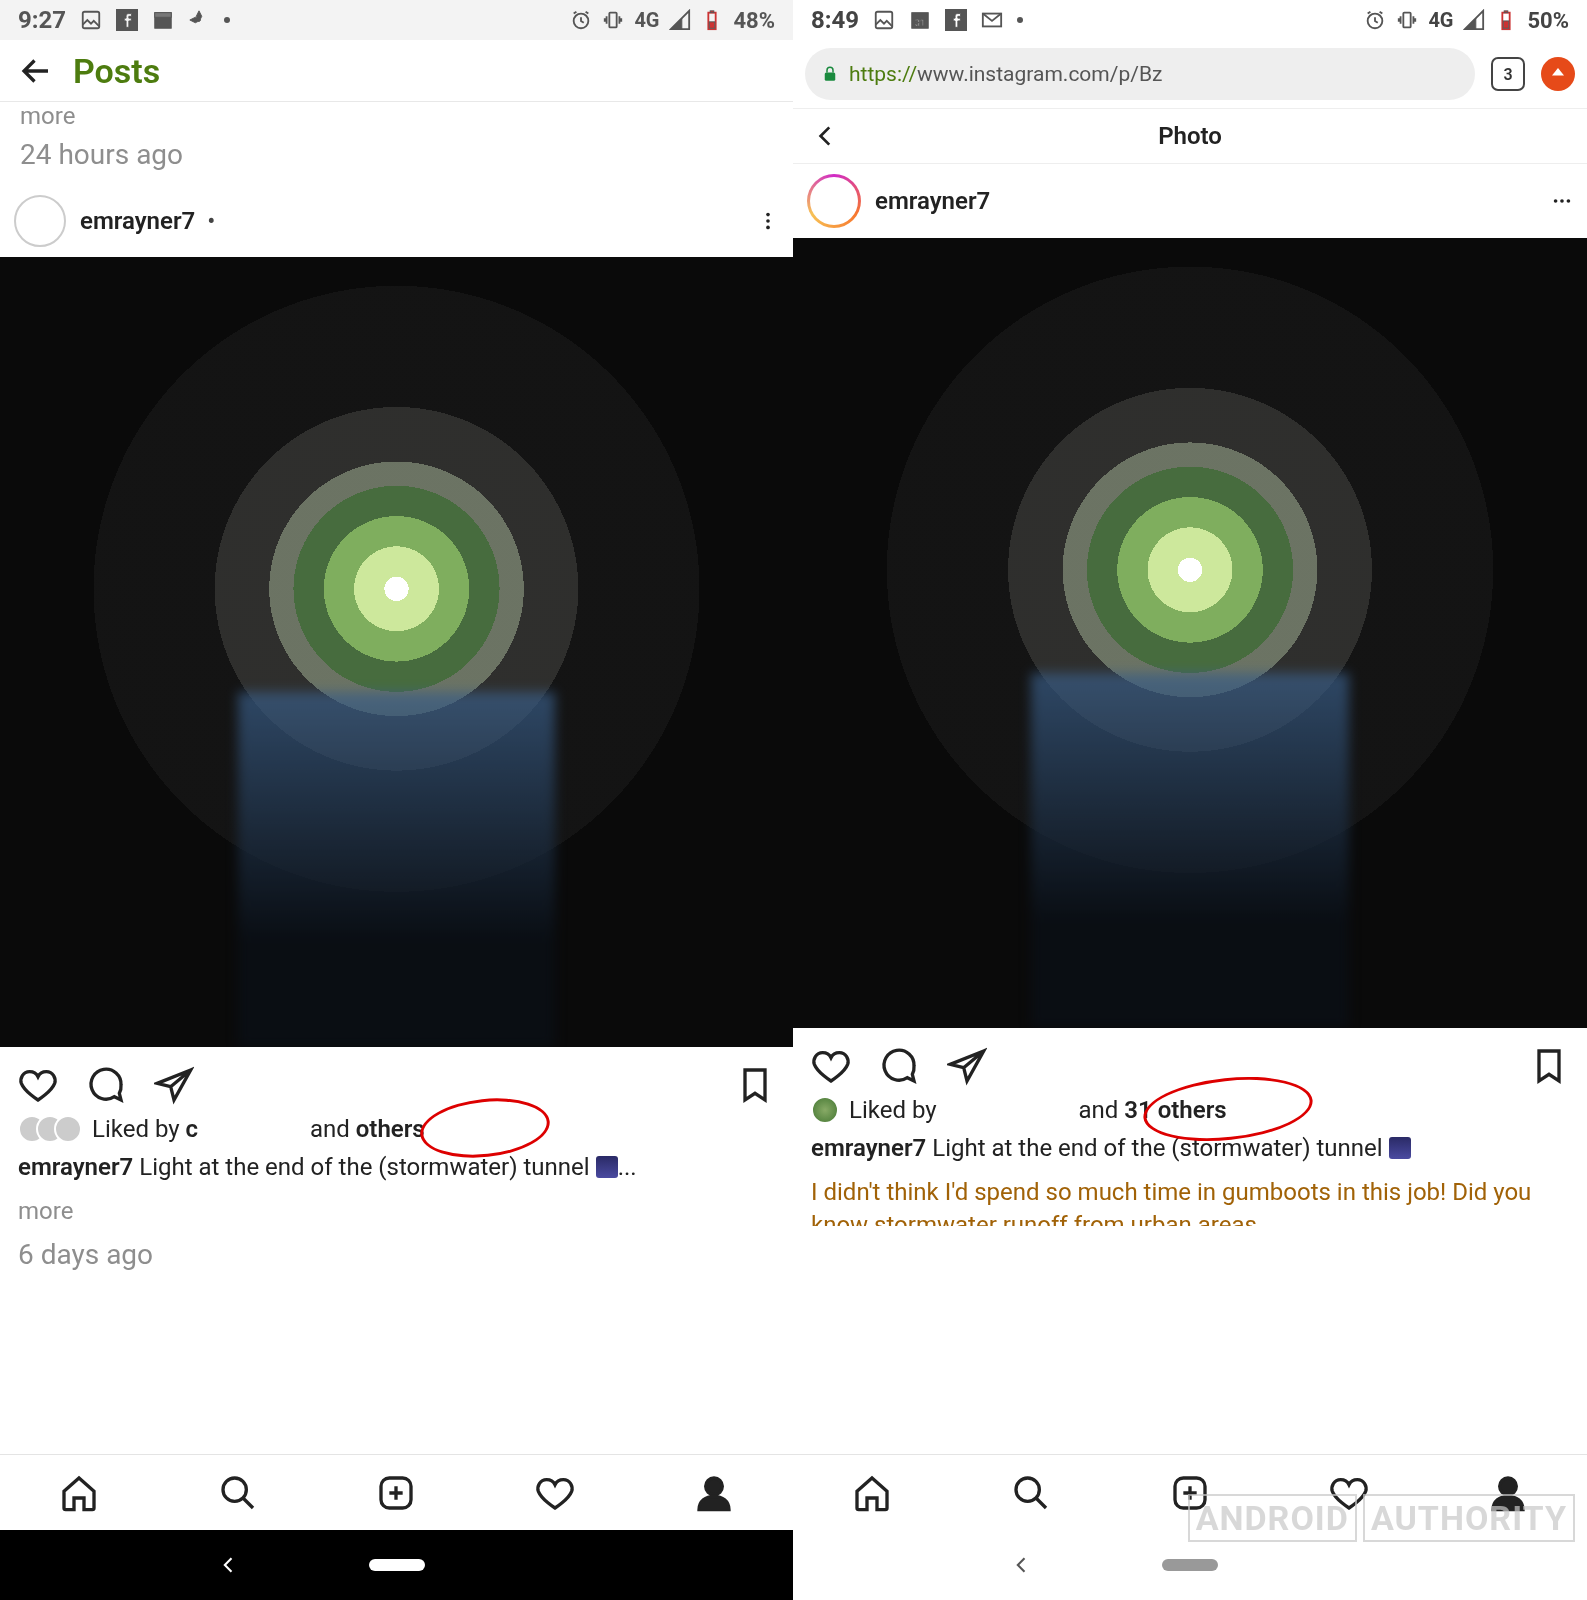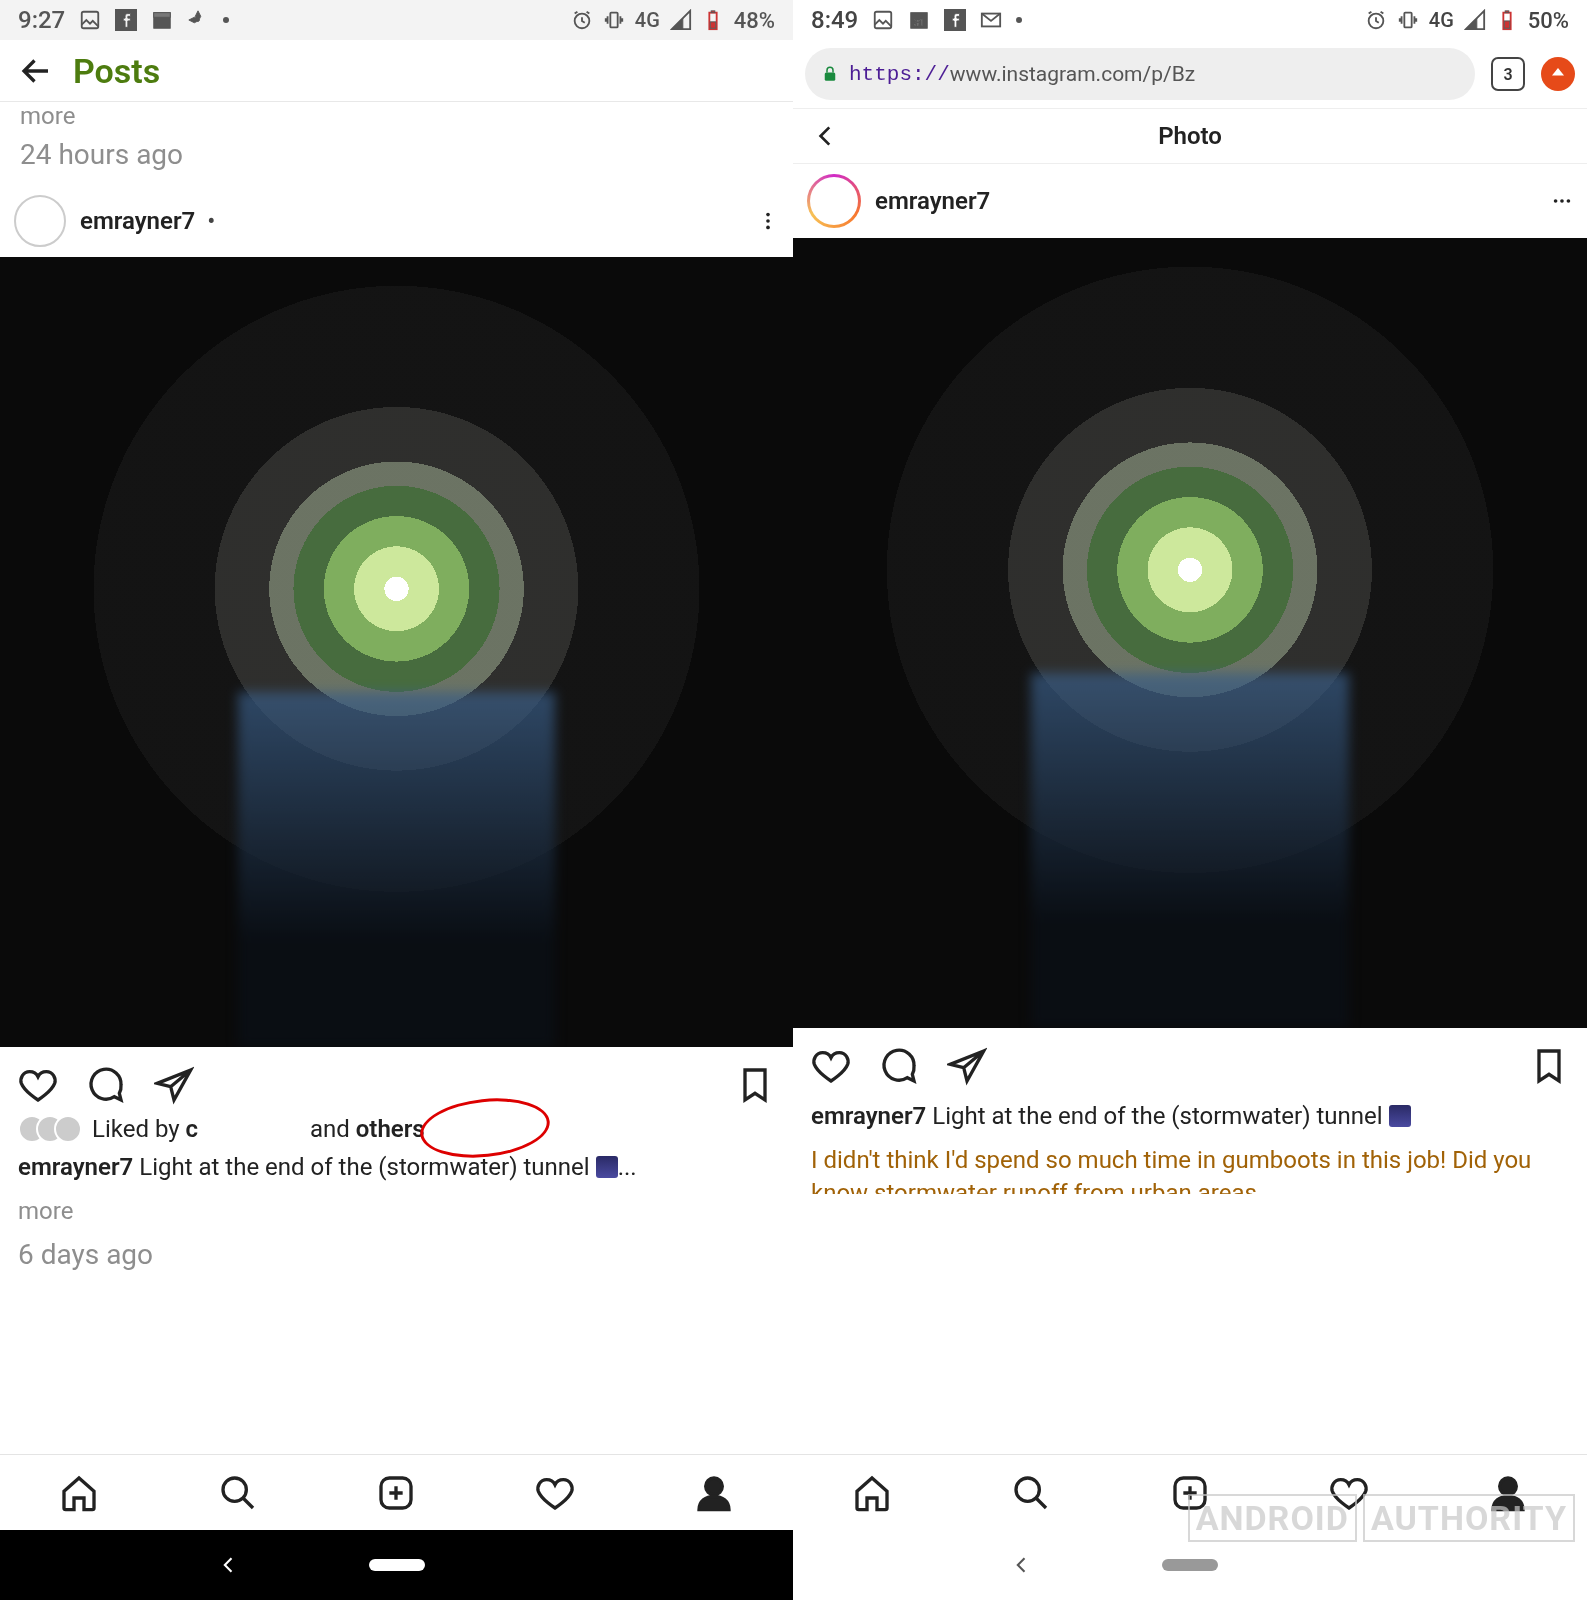--- a/index.html
+++ b/index.html
@@ -113,21 +113,21 @@
   .pill { width:56px; height:12px; border-radius:10px; background:#fff; }
   .pill.grey { background:#999; }
   
   .url-bar-row { display:flex; align-items:center; padding:8px 12px; gap:16px; }
   .url-pill {
     flex:1; height:52px; border-radius:26px; background:#eee;
     display:flex; align-items:center; padding:0 16px; font-size:21px; color:#555;
     overflow:hidden; white-space:nowrap;
   }
   .url-pill .lock { width:18px; height:18px; fill:#1a8a3e; margin-right:10px;}
-  .url-pill .https { color:#4c1d95;font-family:Liberation Mono, monospace; }
+  .url-pill .https { color:#4d7c0f; }
   .tab-count { width:34px; height:34px; border:2.5px solid #444; border-radius:7px; display:flex; align-items:center; justify-content:center; font-size:16px; font-weight:600; color:#333;}
   .fab { width:34px; height:34px; border-radius:50%; background:#e64a19; display:flex; align-items:center; justify-content:center;}
   .fab svg { width:18px; height:18px; fill:#fff;}
   
   .photo-header {
     height:56px; border-top:1px solid #eee; border-bottom:1px solid #eee;
     display:flex; align-items:center; padding:0 20px;
   }
   .photo-header .chev { width:26px; height:26px; stroke:#222; stroke-width:2.5; fill:none;}
   .photo-header .ph-title { flex:1; text-align:center; font-size:24px; font-weight:600; color:#222;}
@@ -157,21 +157,21 @@
   .split { gap:0; }
   body,.split{width:1087px;}
   
   body { width:1587px; }
   .split{ width:1587px; display:flex;}
   .colL{ width:530px; flex:0 0 530px;}
   .colR{ width:530px; flex:0 0 530px;}
   
   .colL{ width:793px; flex:0 0 793px;}
   .colR{ width:794px; flex:0 0 794px;}
-  .status-bar{height:40px; padding:16px 18px;}
+  .status-bar{height:40px; padding:16px 18px;font-weight:bold;}
   .clock{font-size:24px;}
   .sicon{width:22px;height:22px;}
   .batt-txt{font-size:22px;}
   .partial-cap,.caption,.likes-row,.body-text{font-size:24px;}
   .ts-above,.ts{font-size:28px;}
   .uname{font-size:24px;}
   .app-header .title{font-size:34px;}
   .avatar{width:52px;height:52px;}
   .post-image{aspect-ratio:auto; height:790px;}
   .action-row{padding-top:18px;}
@@ -415,20 +415,29 @@
           <path d="M21 12a9 9 0 1 0-4 7l4 2-1-4a9 9 0 0 0 1-5z"></path>
         </svg>
       <svg class="act-icon" viewBox="0 0 24 24">
           <path d="M22 3L2 11l8 2 2 8z M10 13l12-10"></path>
         </svg>
       <svg class="act-icon bookmark" viewBox="0 0 24 24">
           <path d="M6 3h12v18l-6-4-6 4z"></path>
         </svg>
     </div>
 
+    <div class="likes-row" style="position:relative;">
+      <span class="mini-av" style="background:radial-gradient(#8a6,#473);"></span>
+      <span>
+        <span>Liked by </span>
+        <span style="display:inline-block;width:130px;"></span>
+        <span>and </span><strong>31 others</strong>
+      </span>
+      <span class="highlight" style="width:170px;height:62px; left:350px; top:-16px;"></span>
+    </div>
 
     <div class="caption">
       <span class="u">emrayner7</span>
       <span>Light at the end of the (stormwater) tunnel </span><span class="emoji-sq"></span>
     </div>
 
     <div class="body-text">I didn't think I'd spend so much time in gumboots in this job! Did you know stormwater runoff from urban areas</div>
 
     <div style="flex:1"></div>
 

